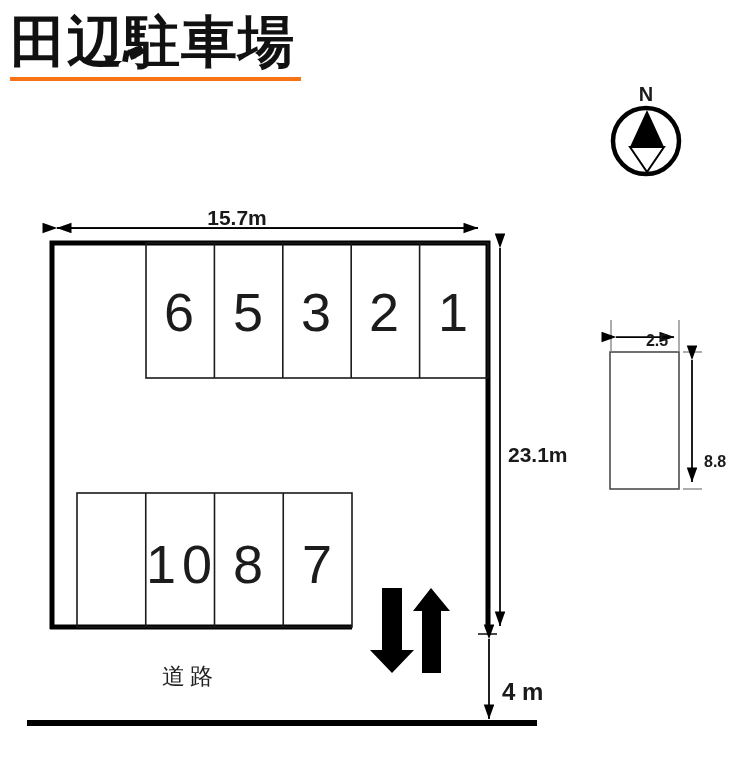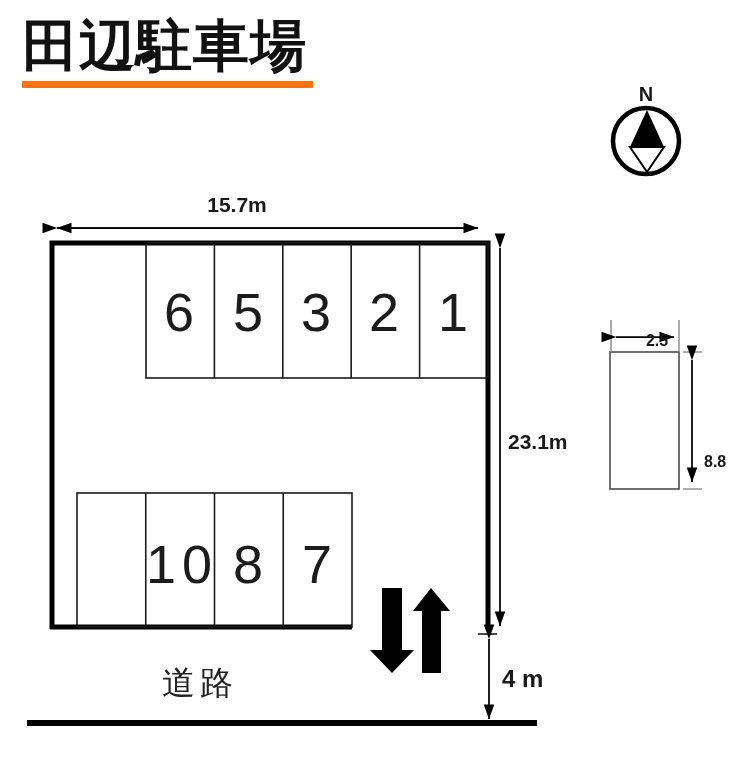--- a/index.html
+++ b/index.html
@@ -2,36 +2,36 @@
 <html><head>
 <meta charset="utf-8">
 <style>
   html,body{margin:0;padding:0;background:#fff;}
   .canvas{
     position:relative;width:729px;height:757px;background:#ffffff;
     font-family:"Liberation Sans","DejaVu Sans",sans-serif;color:#111;
     overflow:hidden;
   }
   .title{
-    position:absolute;left:10px;top:0px;margin:12px;
+    position:absolute;left:10px;top:0px;margin:0;
     font-size:56px;font-weight:bold;letter-spacing:1px;line-height:68px;
-    border-bottom:7px solid #f97316;display:inline-block;padding:0 6px 1px 0;
+    border-bottom:4px solid #f97316;display:inline-block;padding:8px 6px 1px 0;
     color:#111;
   }
   .diagram-svg{position:absolute;left:0;top:0;width:729px;height:757px;}
   .lbl{position:absolute;color:#1a1a1a;white-space:nowrap;}
-  .dim-lbl{font-size:21px;font-weight:600;}
+  .dim-lbl{font-size:21px;font-weight:600;margin-top:13px;}
   .dim-lbl-sm{font-size:16px;font-weight:600;margin-top:40px;}
   .stall-num{
     position:absolute;width:68px;text-align:center;
     font-size:54px;font-weight:400;line-height:62px;color:#1c1c1c;
     letter-spacing:2px;
   }
   .north-lbl{font-size:20px;font-weight:bold;width:30px;text-align:center;}
-  .road-lbl{font-size:33px;font-weight:400;letter-spacing:5px;color:#222;}
+  .road-lbl{font-size:23px;font-weight:400;letter-spacing:5px;color:#222;}
 </style>
 </head>
 <body>
 
 <div class="canvas">
 
   <h1 class="title">田辺駐車場</h1>
 
   <svg class="diagram-svg" viewBox="0 0 729 757">
     <defs>

